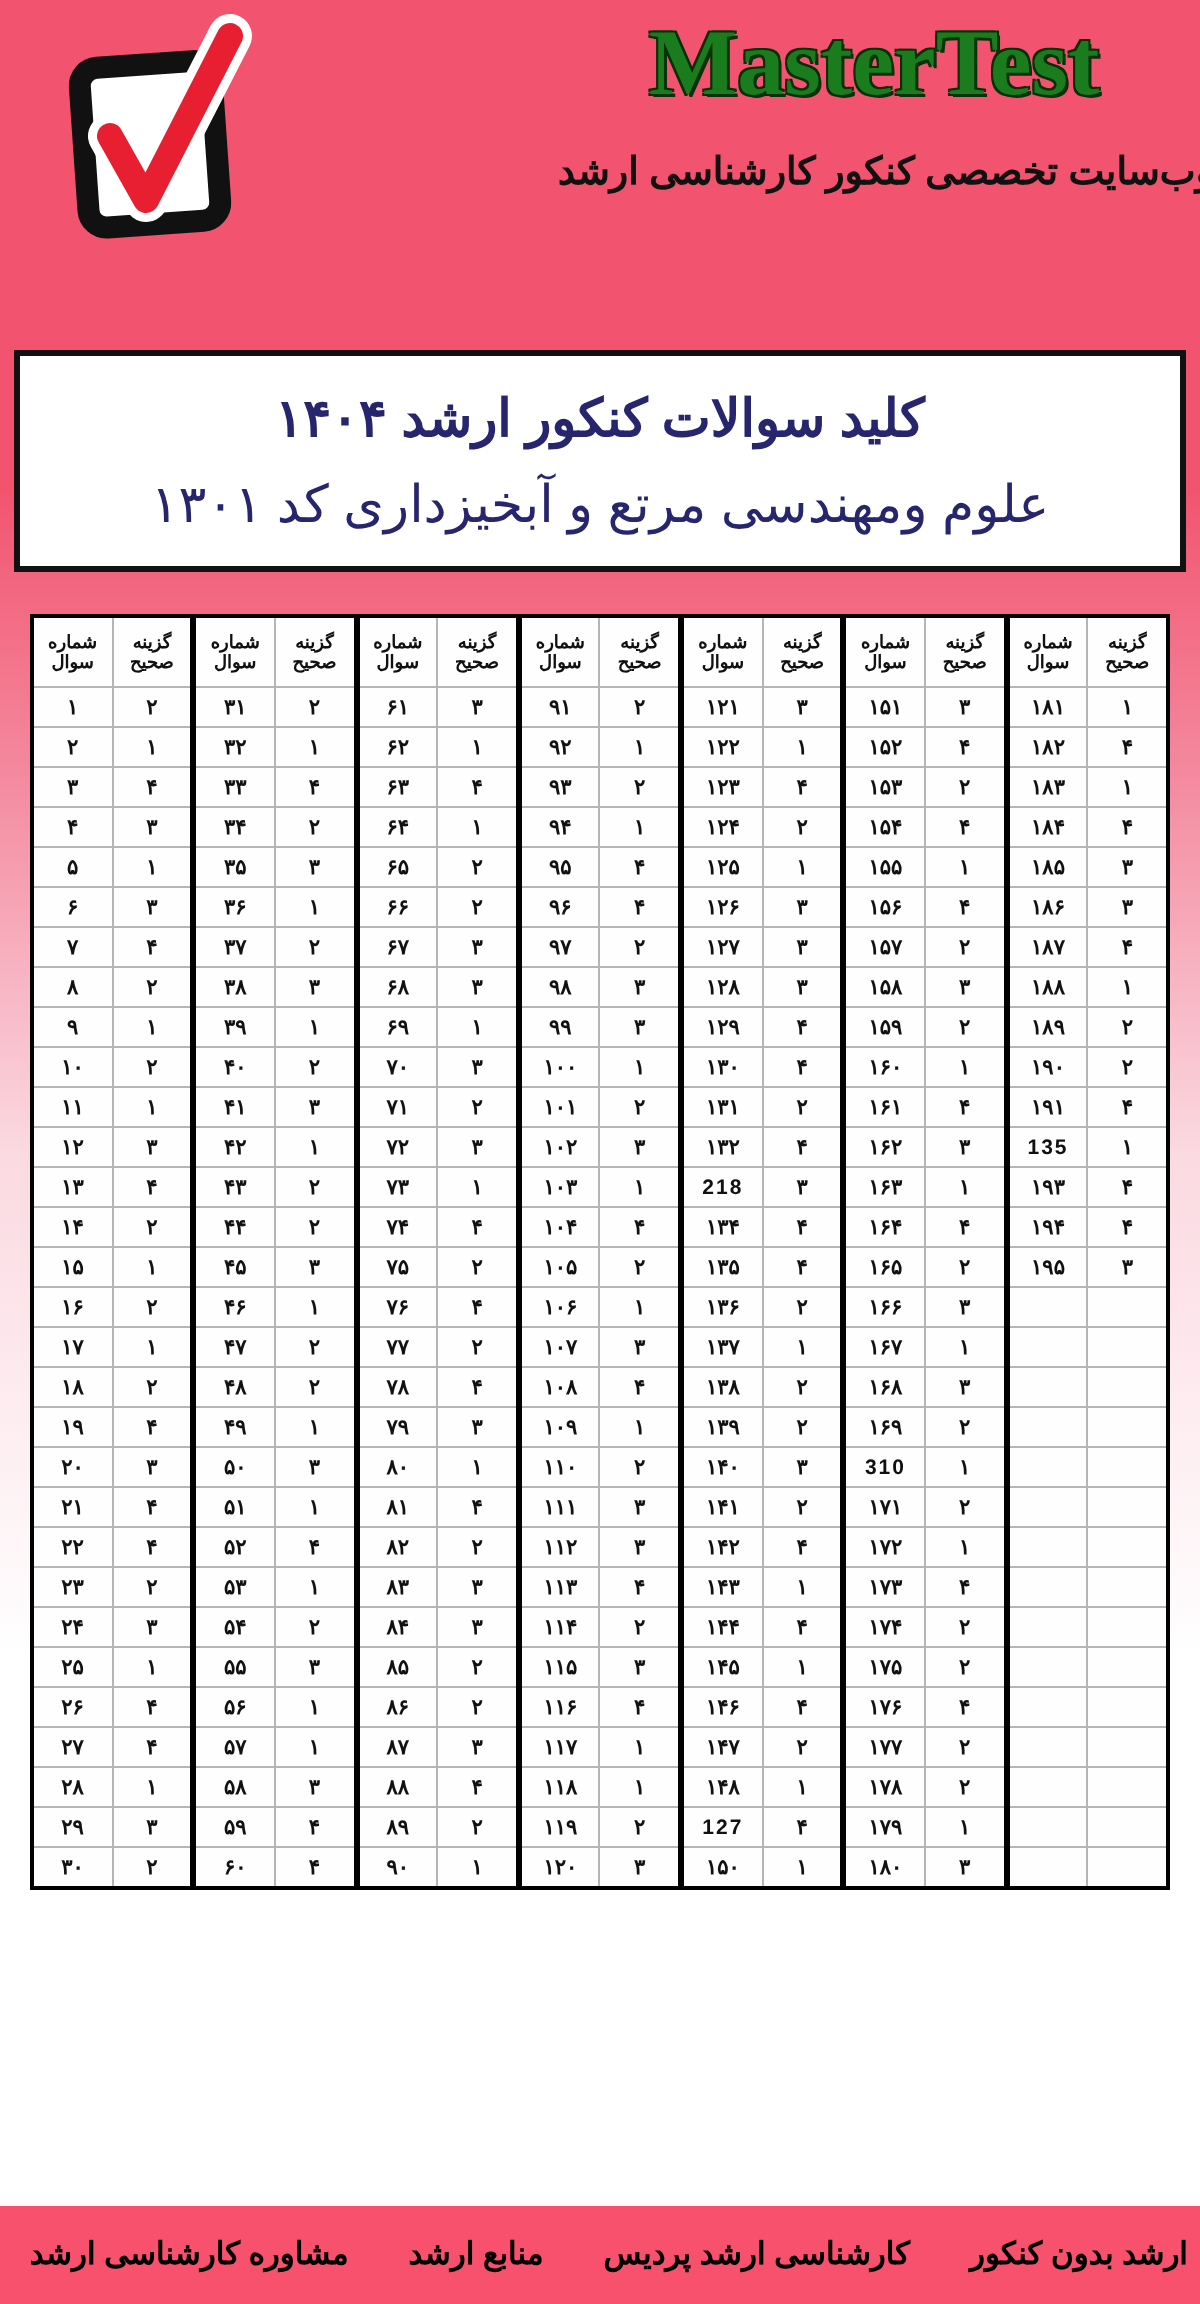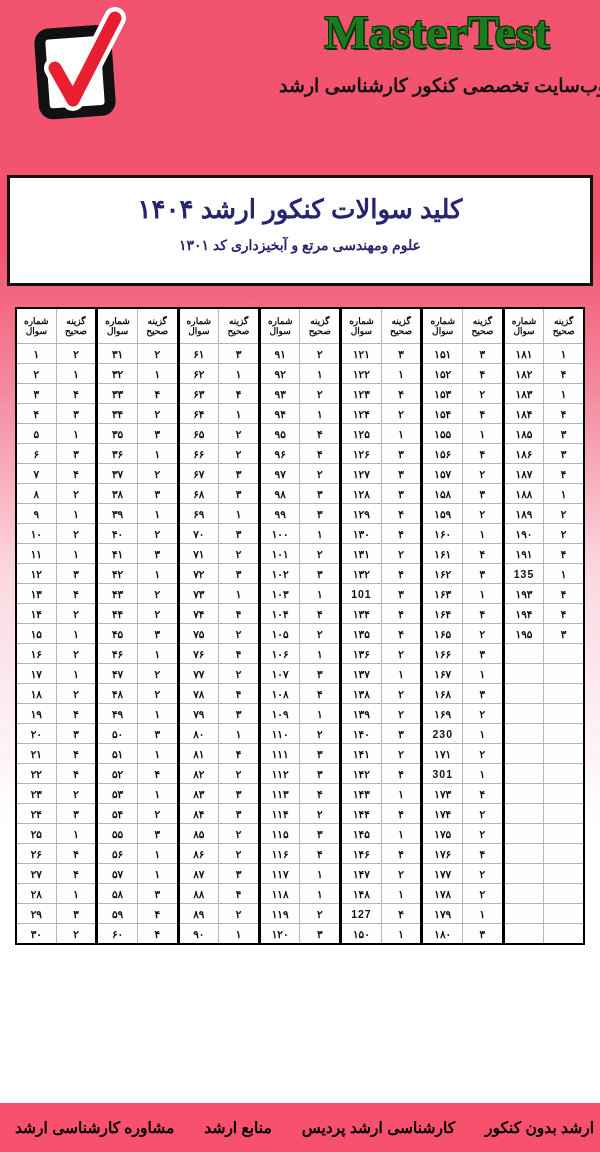--- a/index.html
+++ b/index.html
@@ -12,21 +12,21 @@
   .logo-box{position:absolute;left:8px;top:2px;width:102px;height:122px;}
   .brand{position:absolute;right:10px;top:6px;width:340px;text-align:center;}
   .brand-name{font-family:"Liberation Serif",serif;font-weight:bold;font-size:47px;line-height:52px;
     color:#1b7c1d;text-shadow:1.5px 1.5px 0 #06310a,-1px -1px 0 #06310a,1px -1px 0 #06310a,-1px 1px 0 #06310a;}
   .brand-sub{margin-top:16px;font-size:19px;font-weight:bold;color:#111;direction:rtl;text-align:right;}
 
   
   .title-box{position:absolute;left:7px;top:127px;width:580px;height:105px;background:#fff;
     border:3px solid #111;text-align:center;direction:rtl;margin-top:48px;}
   .title-line1{margin-top:16px;font-size:26px;font-weight:bold;color:#26256d;}
-  .title-line2{margin-top:12px;font-size:14px;font-weight:bold;color:#26256d;}
+  .title-line2{margin-top:12px;font-size:26px;font-weight:normal;color:#26256d;}
 
   
   .atable{position:absolute;left:15px;top:307px;width:570px;display:flex;direction:ltr;}
   .pair{flex:1;border:2.5px solid #000;background:#fff;}
   .pair + .pair{margin-left:-1px;}
   .prow{display:flex;border-top:1px solid #b5b5b5;}
   .prow.head{border-top:none;}
   .pcell{flex:1;display:flex;align-items:center;justify-content:center;
     font-weight:bold;color:#111;background:#fefefe;}
   .pcell.q{border-right:1px solid #b5b5b5;}
@@ -617,21 +617,21 @@
         </div>
         <div class="prow data">
           <div class="pcell q">۱۳۱</div>
           <div class="pcell a">۲</div>
         </div>
         <div class="prow data">
           <div class="pcell q">۱۳۲</div>
           <div class="pcell a">۴</div>
         </div>
         <div class="prow data">
-          <div class="pcell q">101</div>
+          <div class="pcell q">218</div>
           <div class="pcell a">۳</div>
         </div>
         <div class="prow data">
           <div class="pcell q">۱۳۴</div>
           <div class="pcell a">۴</div>
         </div>
         <div class="prow data">
           <div class="pcell q">۱۳۵</div>
           <div class="pcell a">۴</div>
         </div>
@@ -771,29 +771,29 @@
         </div>
         <div class="prow data">
           <div class="pcell q">۱۶۸</div>
           <div class="pcell a">۳</div>
         </div>
         <div class="prow data">
           <div class="pcell q">۱۶۹</div>
           <div class="pcell a">۲</div>
         </div>
         <div class="prow data">
-          <div class="pcell q">230</div>
+          <div class="pcell q">310</div>
           <div class="pcell a">۱</div>
         </div>
         <div class="prow data">
           <div class="pcell q">۱۷۱</div>
           <div class="pcell a">۲</div>
         </div>
         <div class="prow data">
-          <div class="pcell q">301</div>
+          <div class="pcell q">۱۷۲</div>
           <div class="pcell a">۱</div>
         </div>
         <div class="prow data">
           <div class="pcell q">۱۷۳</div>
           <div class="pcell a">۴</div>
         </div>
         <div class="prow data">
           <div class="pcell q">۱۷۴</div>
           <div class="pcell a">۲</div>
         </div>

